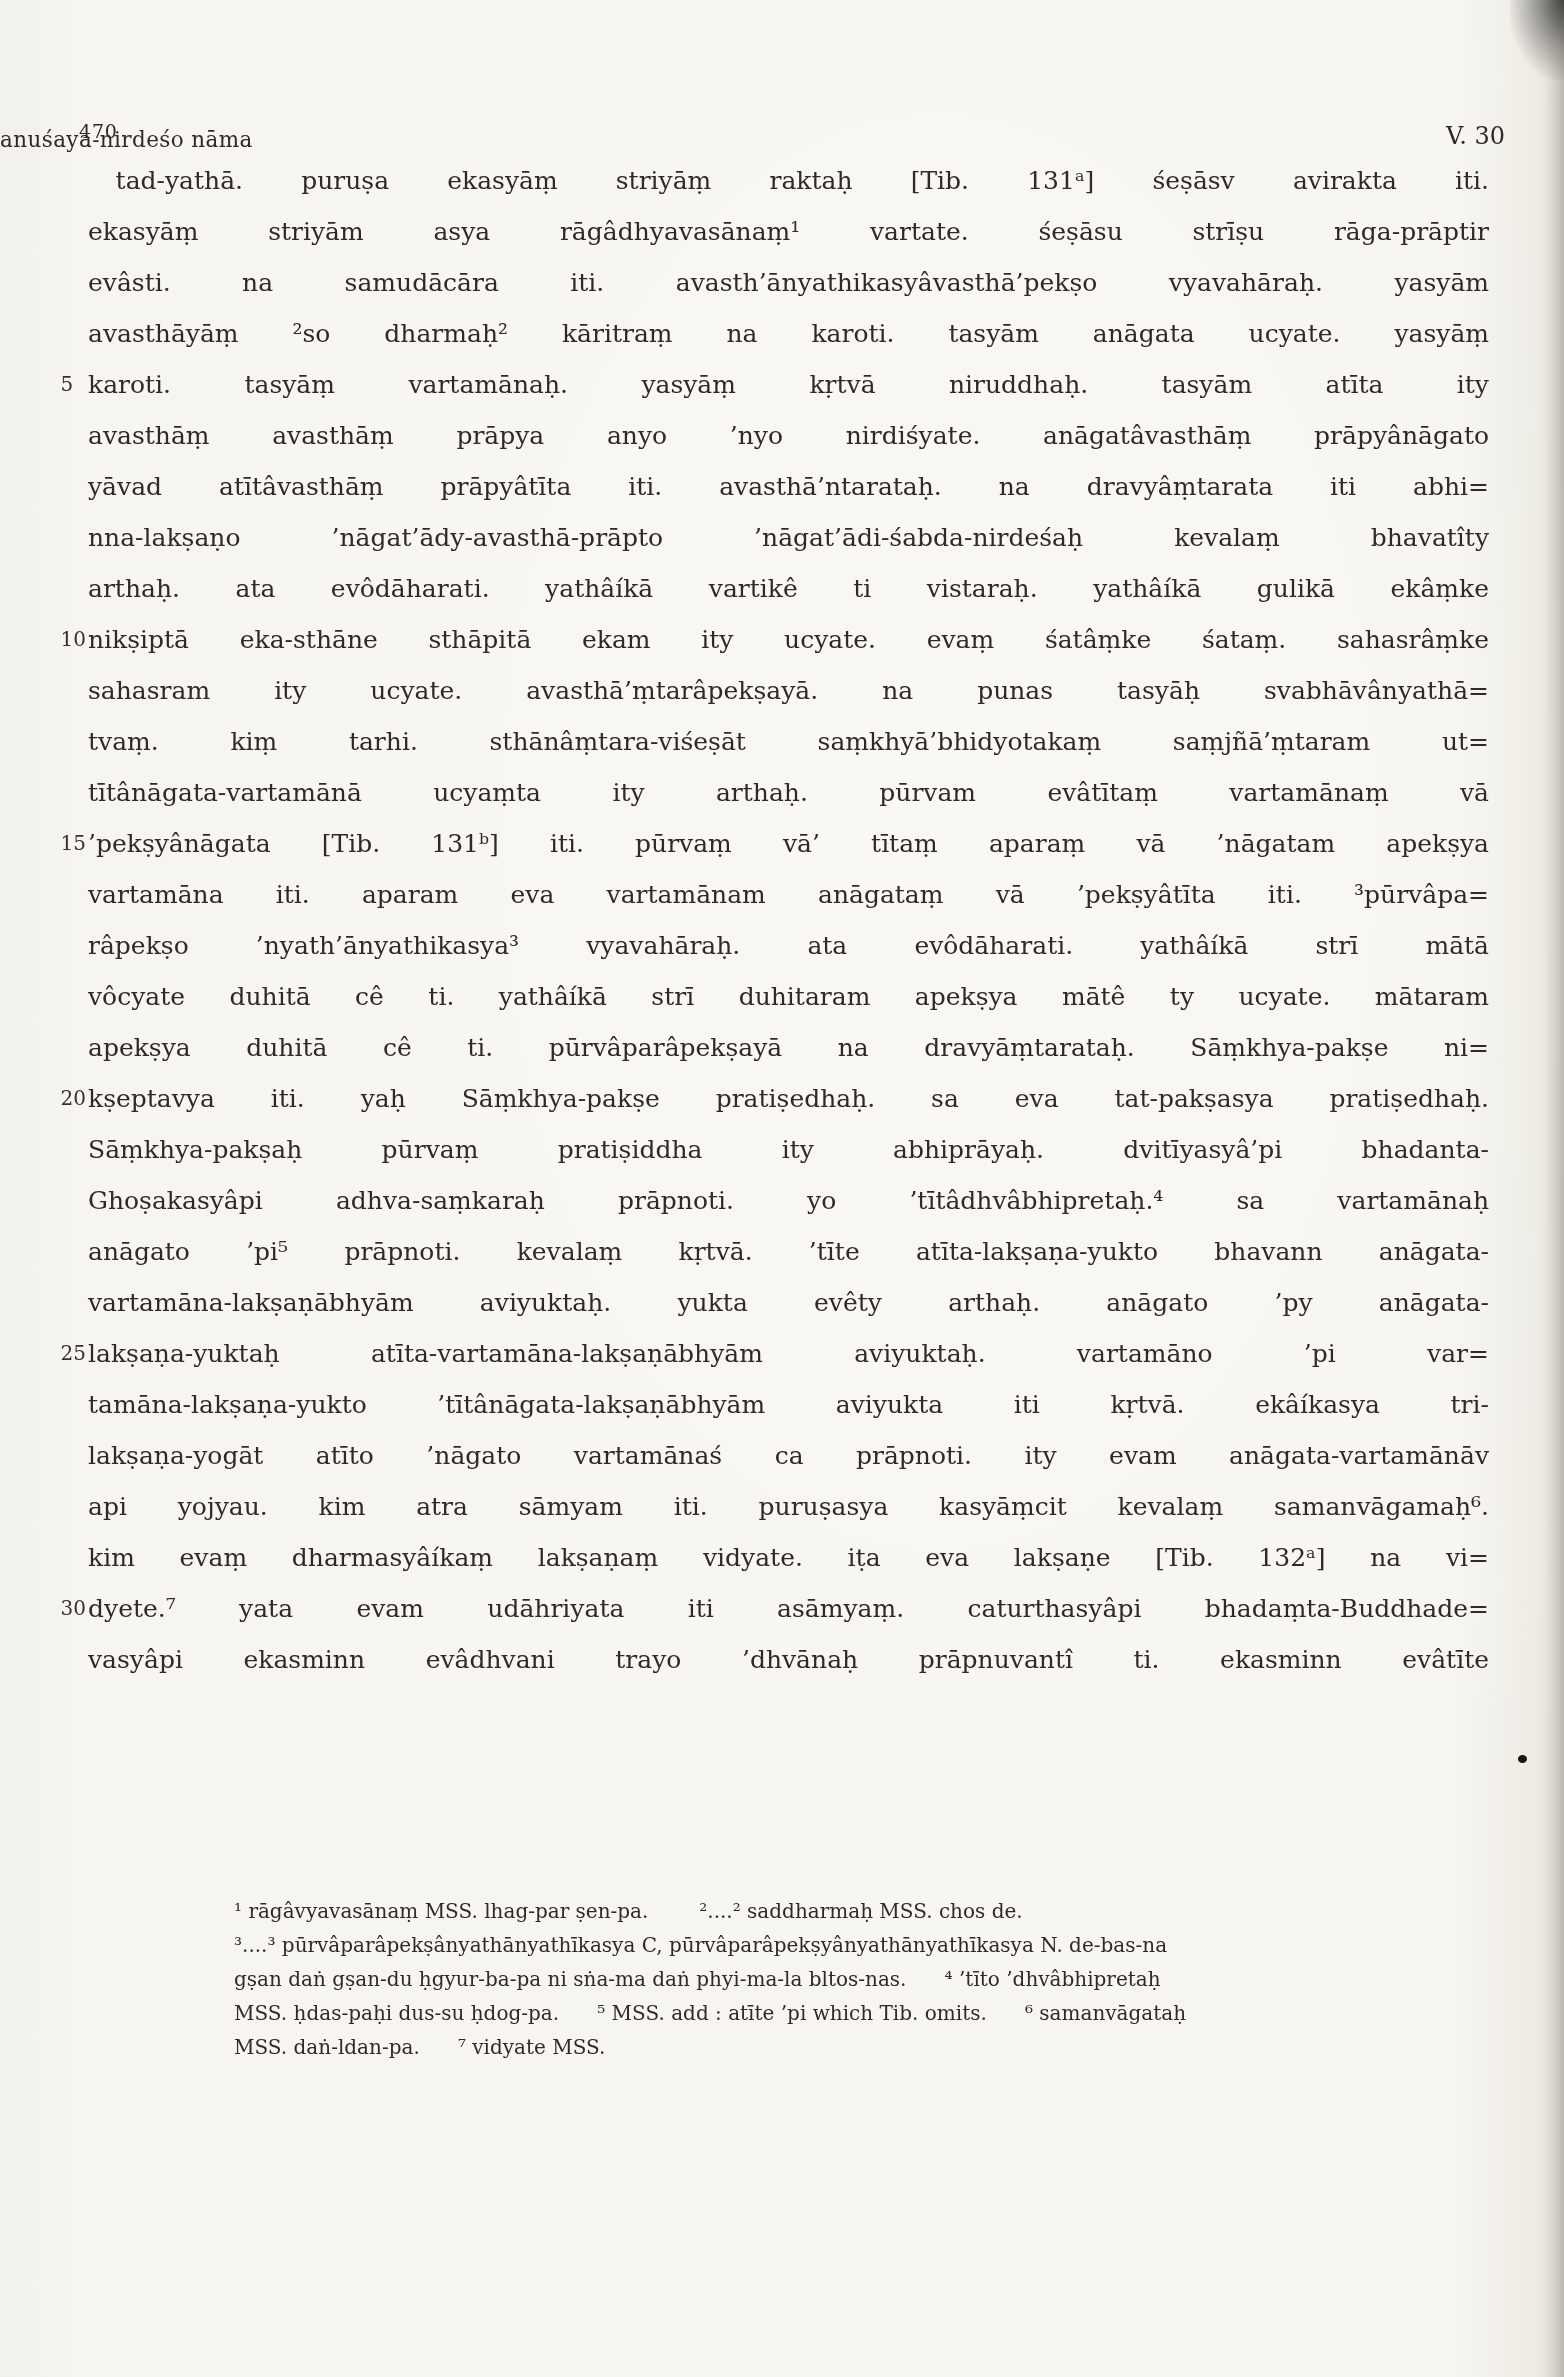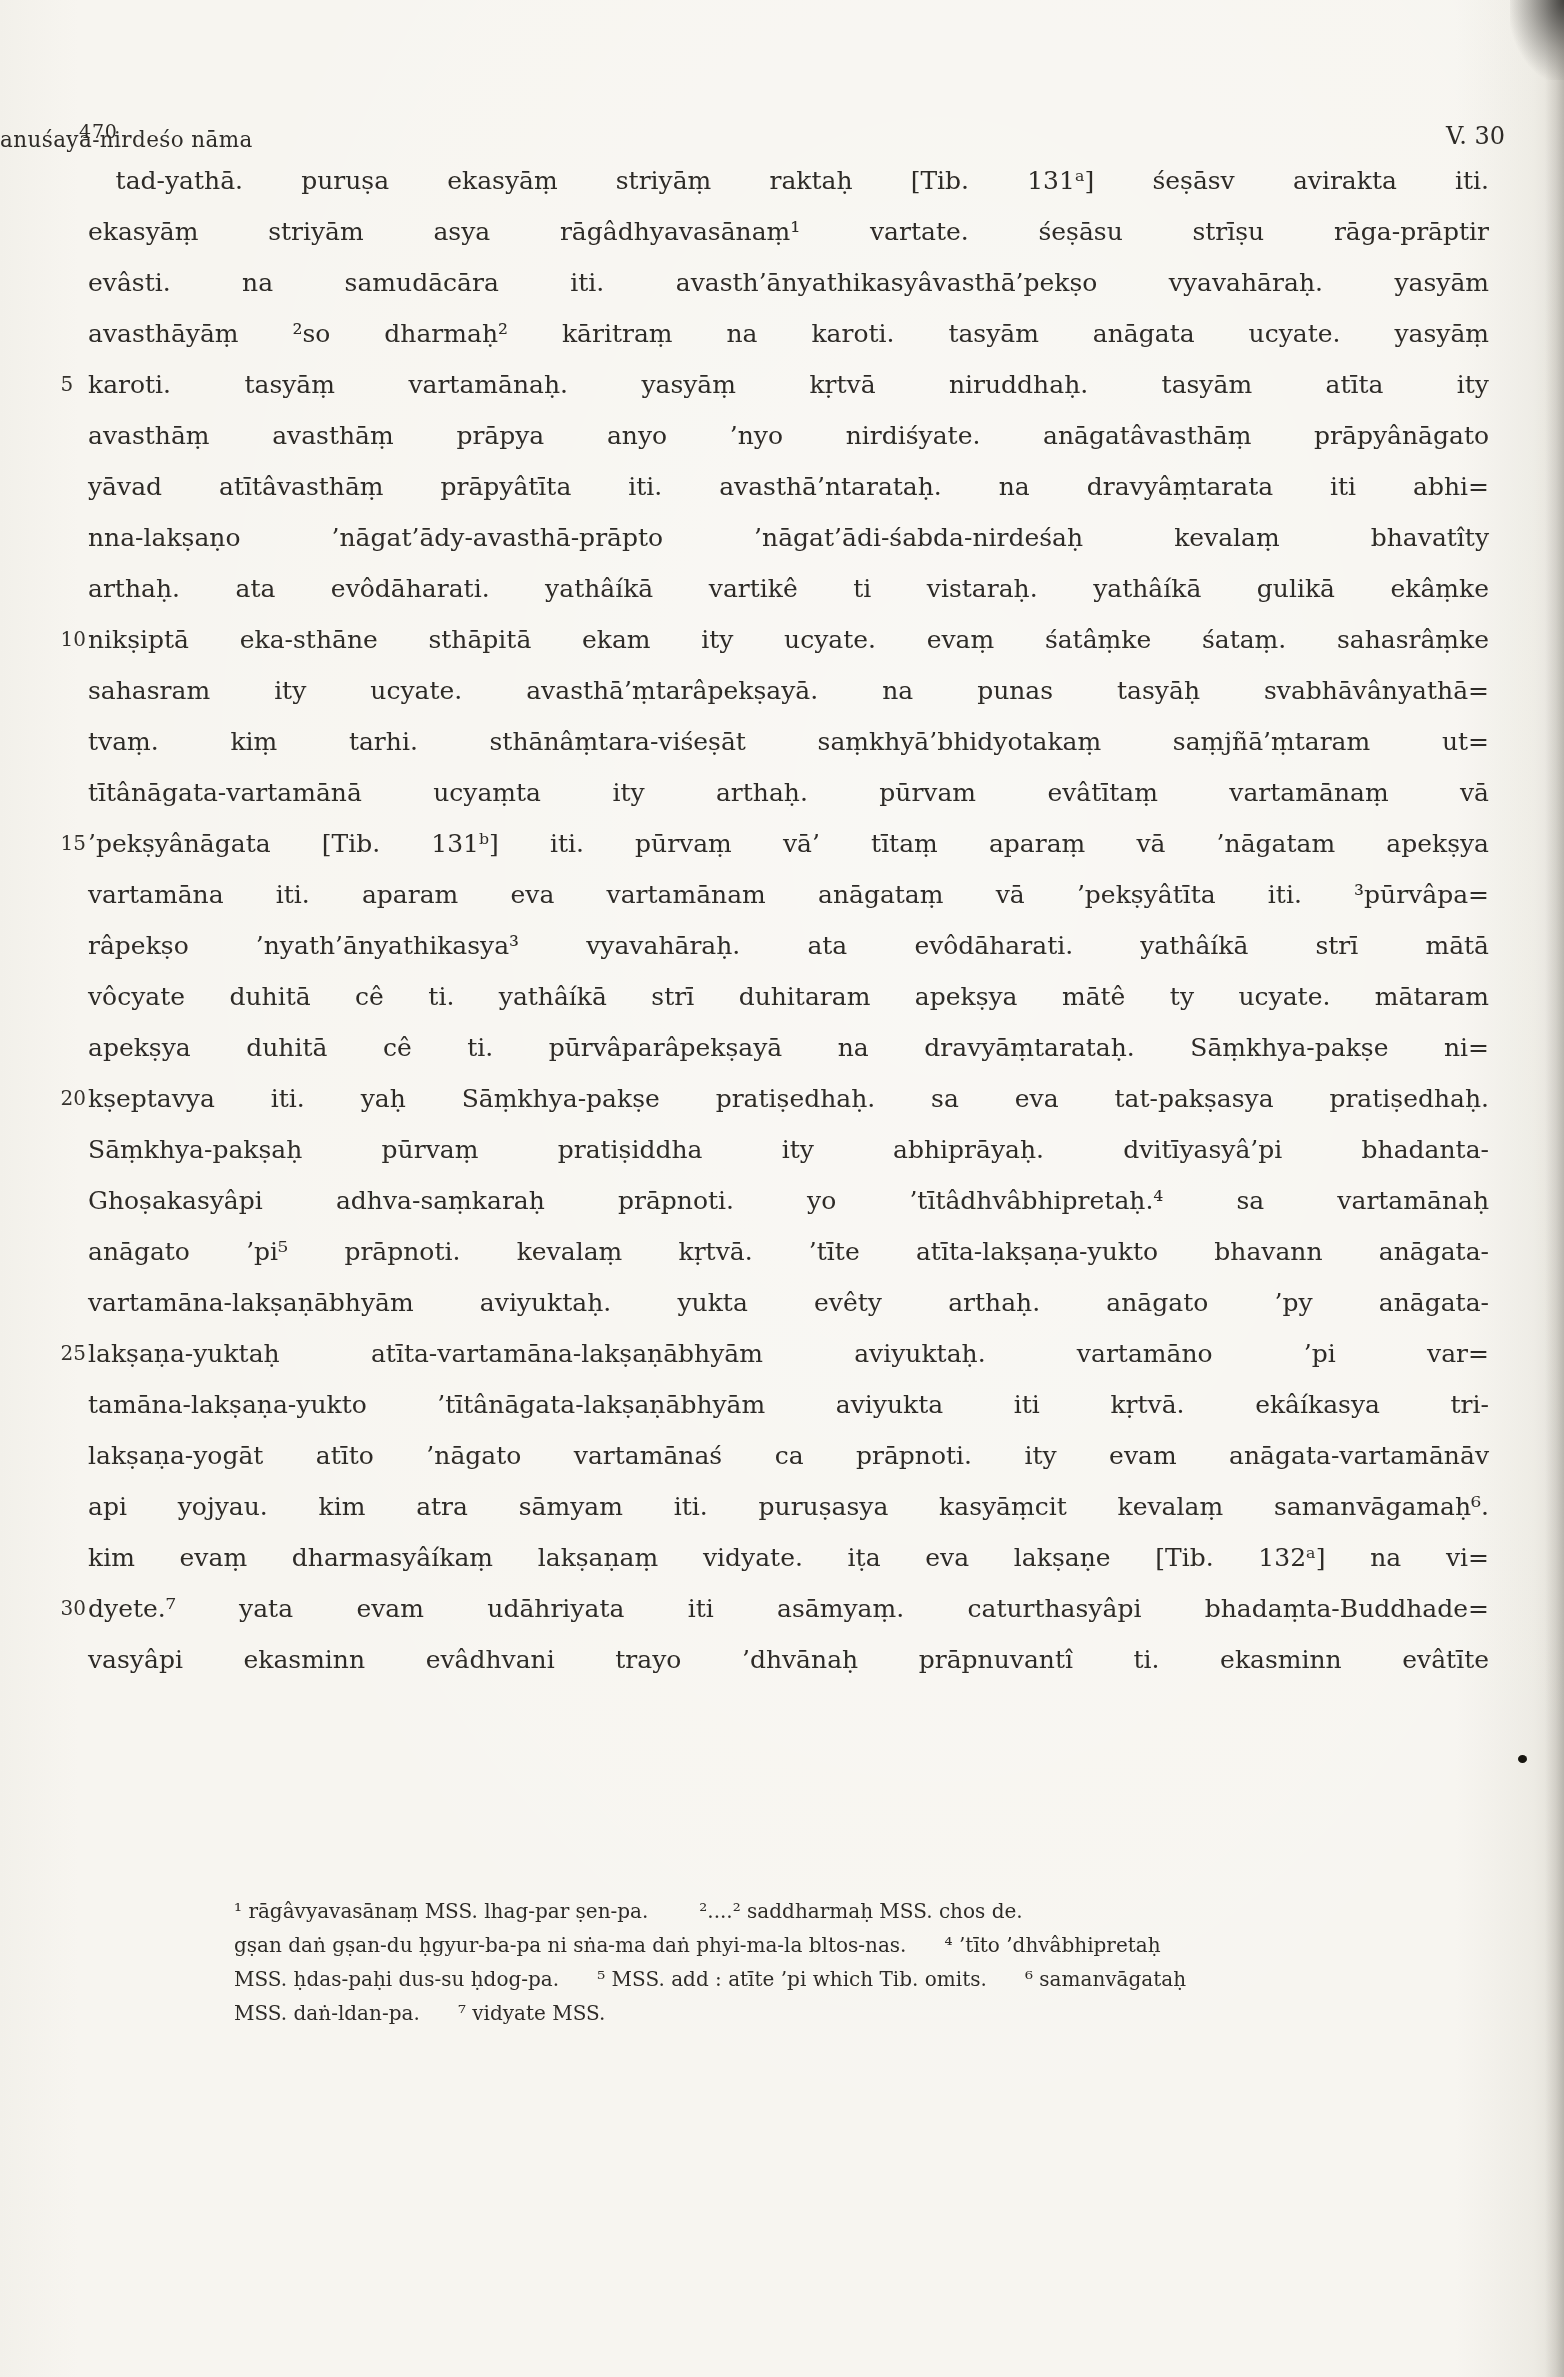--- a/index.html
+++ b/index.html
@@ -100,20 +100,21 @@
       <div class="bline"><span>tamāna-lakṣaṇa-yukto ’tītânāgata-lakṣaṇābhyām aviyukta iti kṛtvā.  ekâíkasya tri-</span></div>
       <div class="bline"><span>lakṣaṇa-yogāt atīto ’nāgato vartamānaś ca prāpnoti.  ity evam anāgata-vartamānāv</span></div>
       <div class="bline"><span>api yojyau.  kim atra sāmyam iti.  puruṣasya kasyāṃcit kevalaṃ samanvāgamaḥ⁶.</span></div>
       <div class="bline"><span>kim evaṃ dharmasyâíkaṃ lakṣaṇaṃ vidyate.  iṭa eva lakṣaṇe [Tib. 132ᵃ] na vi=</span></div>
       <div class="bline"><span class="lnum">30</span><span>dyete.⁷  yata evam udāhriyata iti asāmyaṃ.  caturthasyâpi bhadaṃta-Buddhade=</span></div>
       <div class="bline"><span>vasyâpi ekasminn evâdhvani trayo ’dhvānaḥ prāpnuvantî ti.  ekasminn evâtīte</span></div>
     </div>
 
   <div class="footnotes">
       <div class="fline">¹ rāgâvyavasānaṃ MSS. lhag-par ṣen-pa.        ²....² saddharmaḥ MSS. chos de.</div>
+      <div class="fline">³....³ pūrvâparâpekṣânyathānyathīkasya C, pūrvâparâpekṣyânyathānyathīkasya N. de-bas-na</div>
       <div class="fline">gṣan daṅ gṣan-du ḥgyur-ba-pa ni sṅa-ma daṅ phyi-ma-la bltos-nas.      ⁴ ’tīto ’dhvâbhipretaḥ</div>
       <div class="fline">MSS. ḥdas-paḥi dus-su ḥdog-pa.      ⁵ MSS. add : atīte ’pi which Tib. omits.      ⁶ samanvāgataḥ</div>
       <div class="fline">MSS. daṅ-ldan-pa.      ⁷ vidyate MSS.</div>
     </div>
 
   <div class="edge-shadow"></div>
   <div class="smudge-top-right"></div>
   <div class="ink-dot"></div>
 
 </div>

